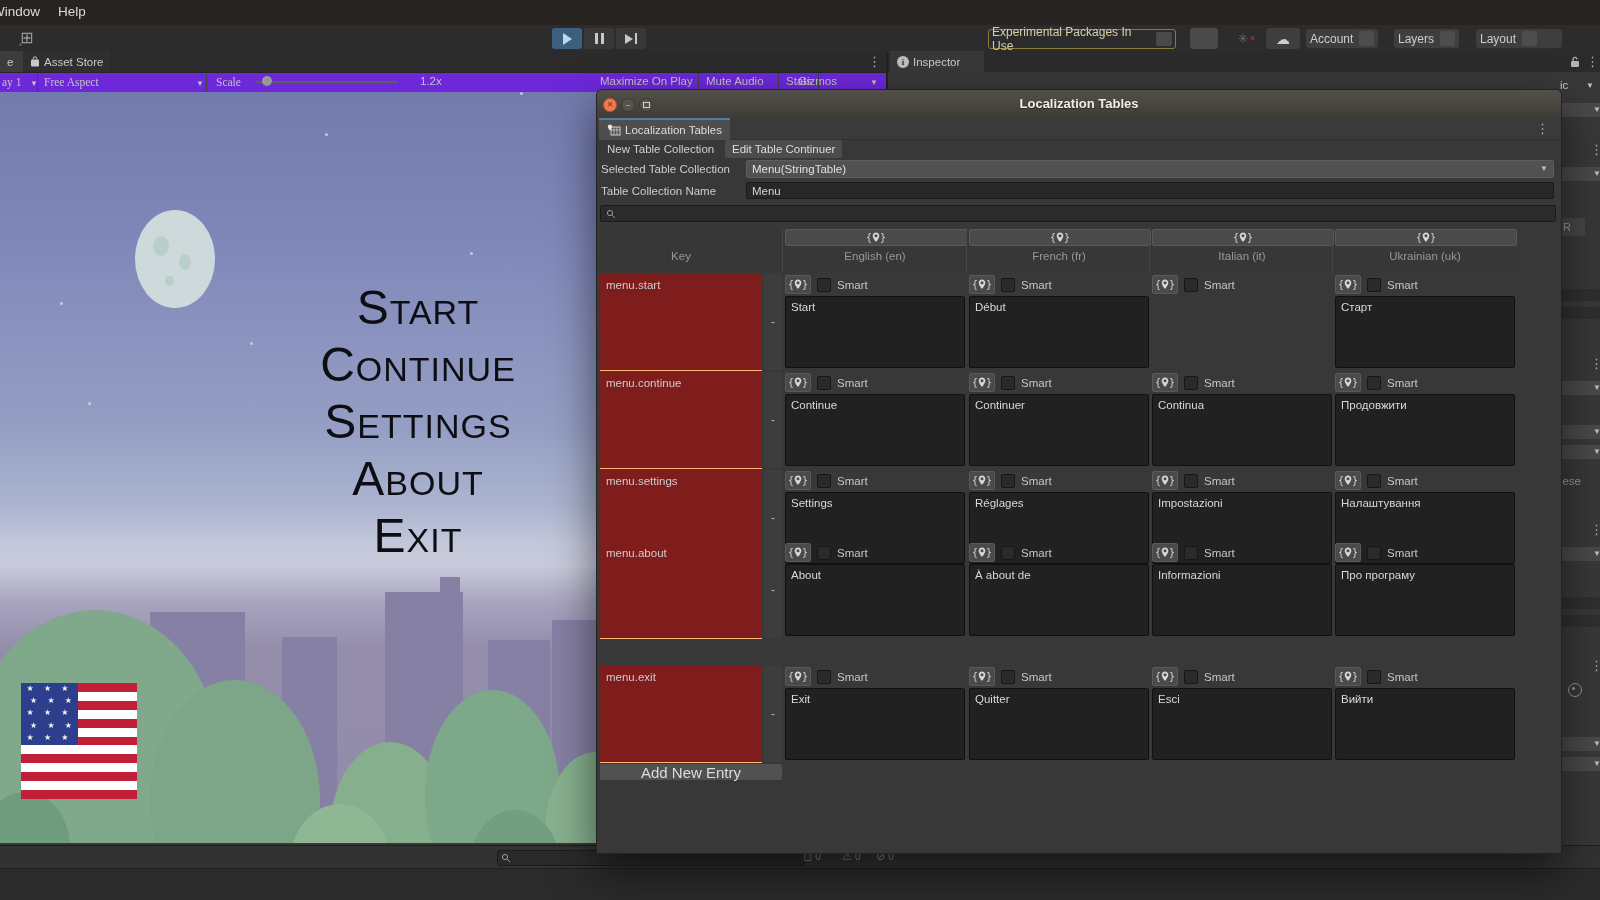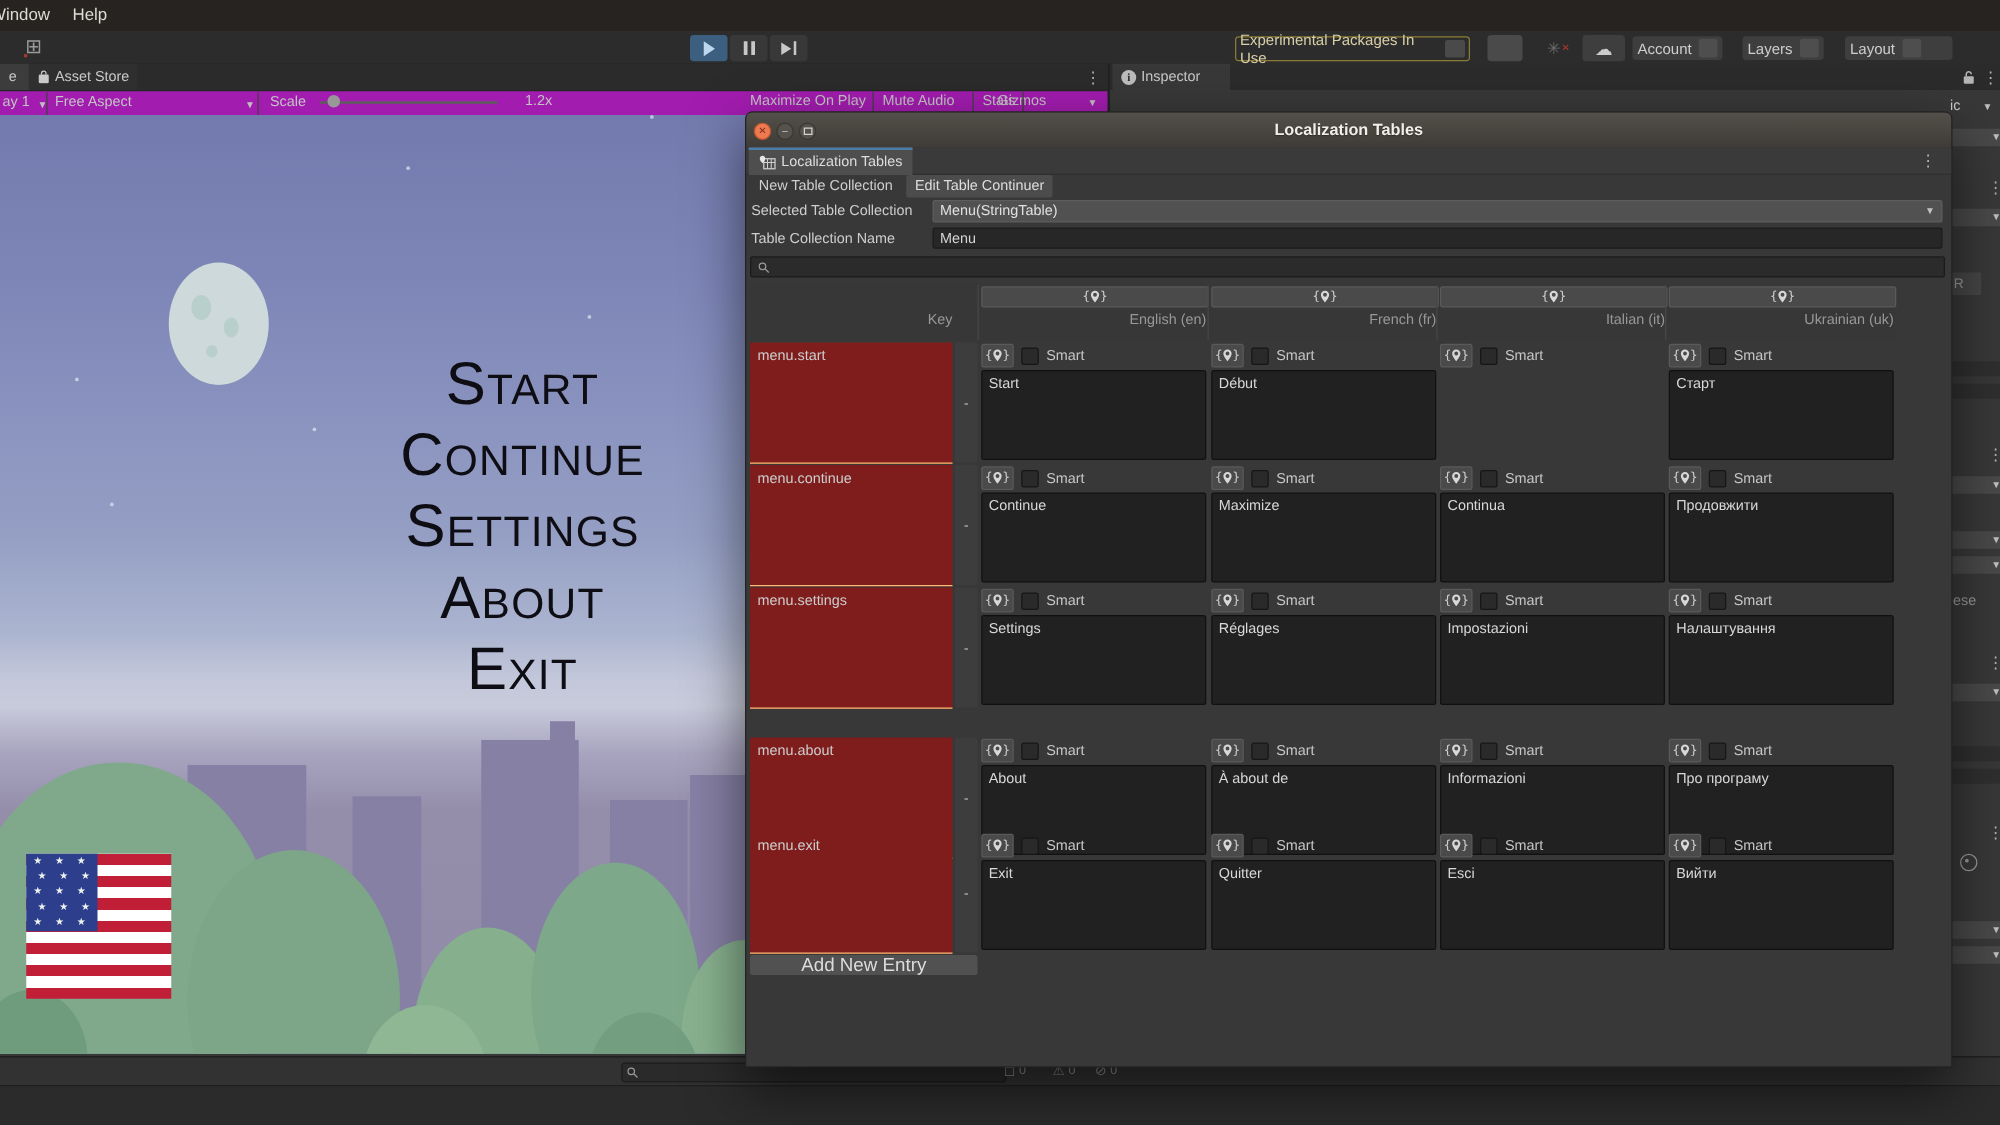--- a/index.html
+++ b/index.html
@@ -32,21 +32,21 @@
   .dd-btn{position:absolute;top:4px;height:19px;background:#3e3e3e;border-radius:3px;
     display:flex;align-items:center;padding:0 4px;gap:6px;}
   .dd-btn span{font-size:12px;color:#cecece;}
   .dd-btn .sq{width:15px;height:15px;background:#4e4e4e;border-radius:2px;}
 
   
   .game-tabbar{left:0;top:51px;width:886px;height:21px;background:#2b2b2b;}
   .tab{position:absolute;top:0;height:21px;display:flex;align-items:center;gap:4px;padding:0 7px;
     font-size:11.5px;color:#c9c9c9;background:#2f2f2f;}
   .tab.cut{background:#3c3c3c;}
-  .game-toolbar{left:0;top:72px;width:1064px;height:20px;background:#a21caf;border-top:1px solid #262626;border-bottom:1px solid #242424;}
+  .game-toolbar{left:0;top:72px;width:1064px;height:20px;background:#6d28d9;border-top:1px solid #262626;border-bottom:1px solid #242424;font-family:Liberation Serif, serif;}
   .gt{position:absolute;top:3px;font-size:11.5px;color:#c3c3c3;white-space:nowrap;}
   .vsep{position:absolute;top:1px;width:1px;height:18px;background:#414141;}
   .slider-track{position:absolute;left:256px;top:81px;width:142px;height:2px;background:#5d5d5d;}
   .slider-knob{position:absolute;left:262px;top:76px;width:10px;height:10px;border-radius:50%;background:#989898;}
 
   .game-view{left:0;top:92px;width:886px;height:751px;overflow:hidden;
     background:linear-gradient(180deg,#737bae 0%,#7e86b8 18%,#959fc4 45%,#abb4cf 55%,
       #c3c7da 60%,#c8cbdb 63%,#a8a4bf 68%,#948eab 74%,#918ba9 100%);}
   .star{position:absolute;background:#e8ecf4;border-radius:50%;}
   .moon{position:absolute;left:135px;top:118px;width:80px;height:98px;border-radius:50%;background:#cdd9da;}
@@ -93,21 +93,21 @@
   .dropdown{position:absolute;background:#515151;border:1px solid #5d5d5d;border-radius:2px;height:16px;
     display:flex;align-items:center;padding:0 5px;font-size:11.5px;color:#e0e0e0;}
   .dropdown .arrow{position:absolute;right:5px;}
   .textfield{position:absolute;background:#272727;border:1px solid #1b1b1b;border-radius:2px;height:15px;
     display:flex;align-items:center;padding:0 5px;font-size:11.5px;color:#d4d4d4;}
   .flat-btn{position:absolute;font-size:11.5px;color:#cfcfcf;padding:3px 7px;border-radius:2px;}
   .flat-btn.sel{background:#4c4c4c;color:#dedede;}
   .pin-btn{display:flex;align-items:center;justify-content:center;background:#4a4a4a;
     border:1px solid #5a5a5a;border-radius:2px;gap:0;}
   .brace{font-size:10px;color:#d0d0d0;line-height:1;font-family:"DejaVu Sans Mono",monospace;}
-  .hdr-label{position:absolute;text-align:right;font-size:11.5px;color:#989898;}
+  .hdr-label{position:absolute;text-align:center;font-size:11.5px;color:#989898;}
   .t-row{position:absolute;left:0;width:964px;height:96px;}
   .key-cell{position:absolute;left:3px;width:162px;height:96px;background:#7f1d1d;border-bottom:1px solid #fdba74;}
   .key-cell span{position:absolute;left:6px;top:5px;font-size:11.5px;color:#cdcdcd;}
   .minus-col{position:absolute;left:167px;width:18px;height:96px;background:#3d3d3d;border-radius:2px;
     display:flex;align-items:center;justify-content:center;color:#b5b5b5;font-size:12px;}
   .lang-cell{position:absolute;top:0;height:96px;}
   .smart-strip{position:absolute;left:0;top:1px;width:100%;height:19px;display:flex;align-items:center;gap:6px;}
   .chk{width:12px;height:12px;background:#2a2a2a;border:1px solid #161616;border-radius:2px;}
   .smart-lbl{font-size:11.5px;color:#c6c6c6;}
   .cell-text{position:absolute;left:0;top:22px;width:100%;height:72px;background:#212121;
@@ -513,21 +513,21 @@
                 <span class="brace">{</span>
                 <svg width="8" height="11" viewBox="0 0 8 11">
                   <path d="M4 .5C2.1.5.7 2 .7 3.8c0 2.5 3.3 6.2 3.3 6.2s3.3-3.7 3.3-6.2C7.3 2 5.9.5 4 .5zm0 4.8a1.55 1.55 0 1 1 0-3.1 1.55 1.55 0 0 1 0 3.1z" fill="#d8d8d8"></path>
                 </svg>
                 <span class="brace">}</span>
               </span>
               <span class="chk"></span>
               <span class="smart-lbl">Smart</span>
             </div>
             <div class="cell-text">
-              <span>Maximize</span>
+              <span>Continuer</span>
             </div>
           </div>
           <div class="lang-cell" style="left:555px;width:180px;">
             <div class="smart-strip">
               <span class="pin-btn" style="width:24px;height:17px;">
                 <span class="brace">{</span>
                 <svg width="8" height="11" viewBox="0 0 8 11">
                   <path d="M4 .5C2.1.5.7 2 .7 3.8c0 2.5 3.3 6.2 3.3 6.2s3.3-3.7 3.3-6.2C7.3 2 5.9.5 4 .5zm0 4.8a1.55 1.55 0 1 1 0-3.1 1.55 1.55 0 0 1 0 3.1z" fill="#d8d8d8"></path>
                 </svg>
                 <span class="brace">}</span>
@@ -619,21 +619,21 @@
                 <span class="brace">}</span>
               </span>
               <span class="chk"></span>
               <span class="smart-lbl">Smart</span>
             </div>
             <div class="cell-text">
               <span>Налаштування</span>
             </div>
           </div>
         </div>
-        <div class="t-row" style="top:500px;text-decoration:underline;">
+        <div class="t-row" style="top:452px;text-decoration:underline;">
           <div class="key-cell">
             <span>menu.about</span>
           </div>
           <div class="minus-col">-</div>
           <div class="lang-cell" style="left:188px;width:180px;">
             <div class="smart-strip">
               <span class="pin-btn" style="width:24px;height:17px;">
                 <span class="brace">{</span>
                 <svg width="8" height="11" viewBox="0 0 8 11">
                   <path d="M4 .5C2.1.5.7 2 .7 3.8c0 2.5 3.3 6.2 3.3 6.2s3.3-3.7 3.3-6.2C7.3 2 5.9.5 4 .5zm0 4.8a1.55 1.55 0 1 1 0-3.1 1.55 1.55 0 0 1 0 3.1z" fill="#d8d8d8"></path>

